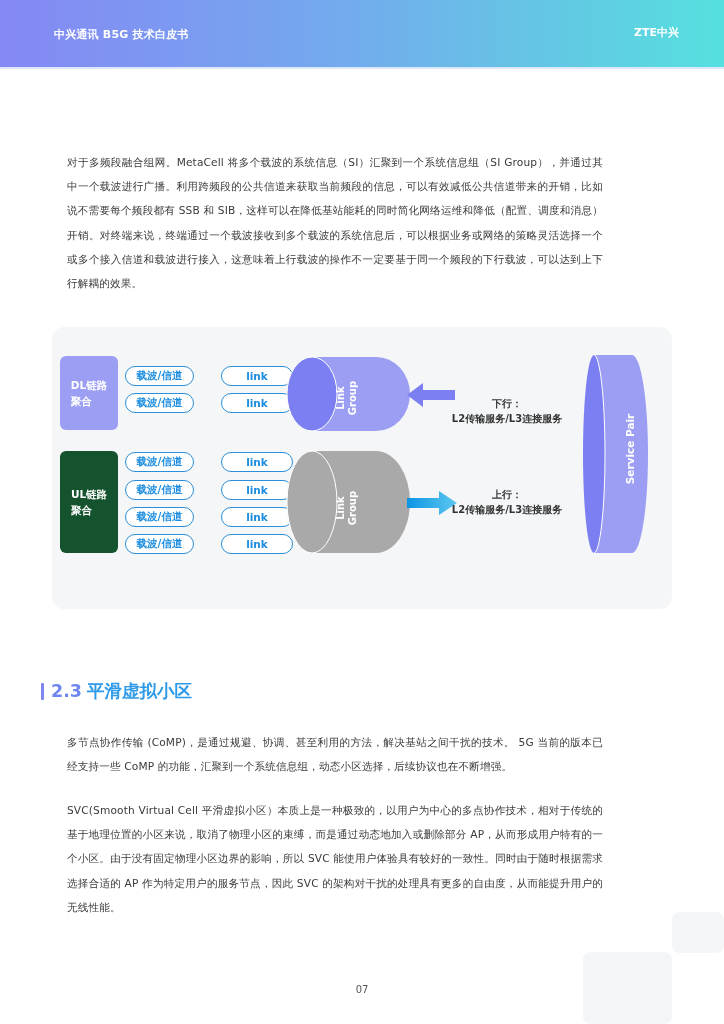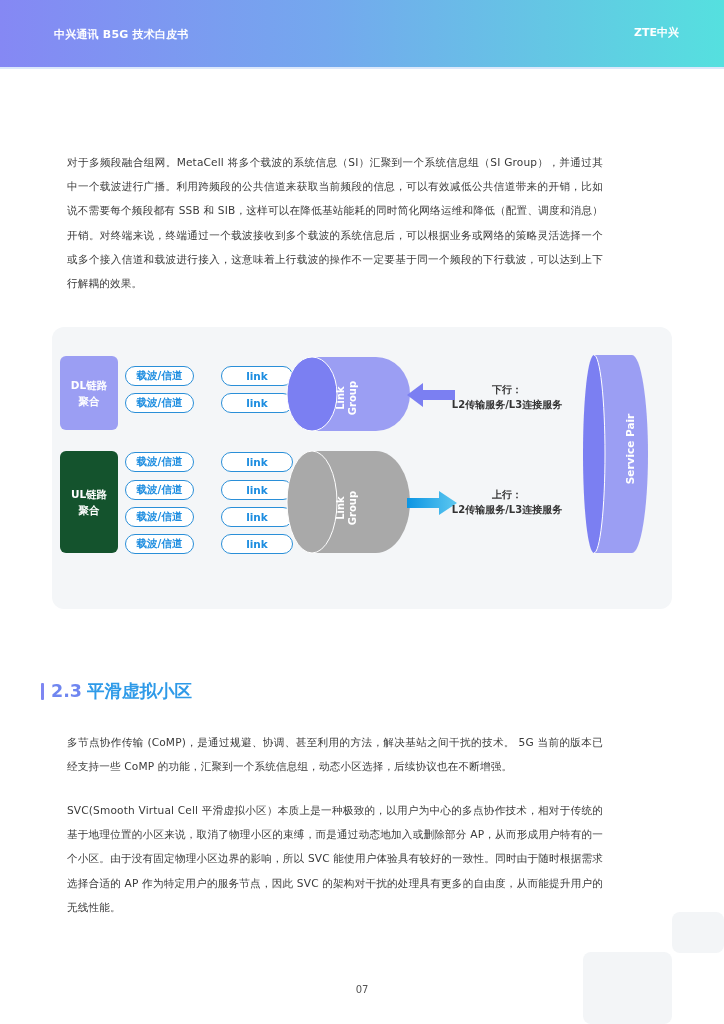--- a/index.html
+++ b/index.html
@@ -33,21 +33,21 @@
 
   .figure {
     position: absolute; left: 52px; top: 327px; width: 620px; height: 282px;
     background: #f4f6f8; border-radius: 12px;
   }
   .figure .caption {
     position: absolute; left: 10px; top: 259px; font-size: 10.5px; color: #555;
   }
   .agg {
     position: absolute; left: 8px; width: 58px; border-radius: 6px;
-    color: #fff; font-size: 10.5px; font-weight: bold; text-align: center;
+    color: #fff; font-size: 10.5px; font-weight: bold; 
     display: flex; align-items: center; justify-content: center; line-height: 16px;
   }
   .agg.dl { top: 29px; height: 74px; background: #9b9ef3; }
   .agg.ul { top: 124px; height: 102px; background: #14532d; }
   .pill {
     position: absolute; height: 20px; border: 1.3px solid #2a8fd8; border-radius: 11px;
     background: #fff; color: #1d8de0; font-size: 10.5px; font-weight: bold;
     display: flex; align-items: center; justify-content: center; box-sizing: border-box;
   }
   .pill.carrier { left: 73px; width: 69px; }
@@ -94,21 +94,21 @@
     <path d="M26,1 L90,1 A34,37 0 0 1 90,75 L26,75 Z" fill="#9b9ef3"></path>
     <ellipse cx="26" cy="38" rx="25" ry="37" fill="#7b7ff2" stroke="#fff" stroke-width="1"></ellipse>
   </svg>
   <div class="cyl-label" style="left:270px; top:59px; width:50px">
     <span>Link</span><br><span>Group</span>
   </div>
 
   <svg class="cyl" style="left:355px; top:56px" width="50" height="24">
     <polygon points="0,12 16,0 16,7 48,7 48,17 16,17 16,24" fill="#7b7ff2"></polygon>
   </svg>
-  <div class="flow-label" style="left:385px; top:55px">
+  <div class="flow-label" style="left:385px; top:69px">
     <span>下行：</span><br><span>L2传输服务/L3连接服务</span>
   </div>
 
   <div class="agg ul">
     <div><span>UL链路</span><br><span>聚合</span></div>
   </div>
   <div class="pill carrier" style="top:125px">载波/信道</div>
   <div class="pill carrier" style="top:153px">载波/信道</div>
   <div class="pill carrier" style="top:180px">载波/信道</div>
   <div class="pill carrier" style="top:207px">载波/信道</div>

